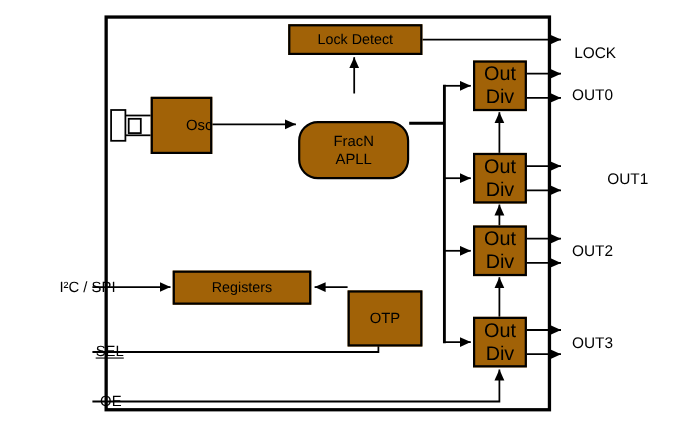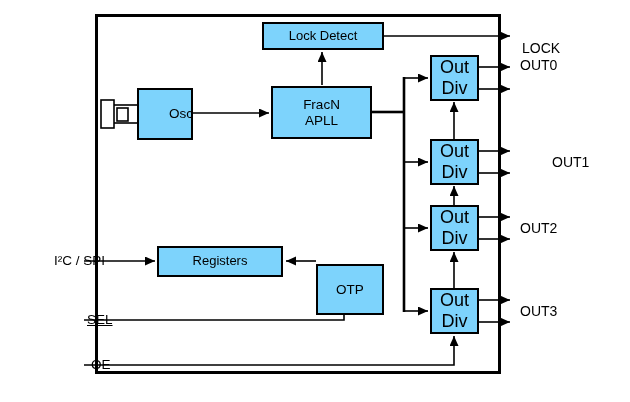--- a/index.html
+++ b/index.html
@@ -6,38 +6,38 @@
   .stage{
     position:relative;width:630px;height:402px;background:#ffffff;
     font-family:"Liberation Sans",sans-serif;color:#000;overflow:hidden;
   }
   .wires{position:absolute;left:0;top:0;}
   .chip{
     position:absolute;left:95px;top:14px;width:406px;height:360px;
     border:3px solid #000;box-sizing:border-box;background:transparent;
   }
   .box{
-    position:absolute;background:#7dd3fc;border:2px solid #000;box-sizing:border-box;
+    position:absolute;background:#a16207;border:2px solid #000;box-sizing:border-box;
     display:flex;flex-direction:column;align-items:center;justify-content:center;
     text-align:center;font-size:13.5px;line-height:1.15;
   }
-  .box.rounded{border-radius:0;}
+  .box.rounded{border-radius:18px;margin-top:24px;}
   .lbl{position:absolute;font-size:14px;line-height:16px;white-space:nowrap;}
   .lbl.small{font-size:13.5px;margin-left:33px;}
   
   .b-lockdetect{left:262px;top:22px;width:122px;height:28px;font-size:13px;}
   .b-osc{left:137px;top:88px;width:56px;height:52px;padding-left:32px;}
   .b-apll{left:271px;top:86px;width:101px;height:53px;}
   .b-registers{left:157px;top:246px;width:126px;height:31px;font-size:13px;}
   .b-otp{left:316px;top:236px;width:68px;height:51px;margin-top:28px;}
   .b-od{left:430px;width:49px;height:46px;font-size:18px;}
   .b-od0{top:55px;} .b-od1{top:139px;} .b-od2{top:205px;} .b-od3{top:288px;}
   
   .l-lock{left:522px;top:40px;}
-  .l-out0{left:520px;top:57px;} .l-out1{left:552px;top:154px;}
+  .l-out0{left:520px;top:78px;} .l-out1{left:552px;top:154px;}
   .l-out2{left:520px;top:220px;} .l-out3{left:520px;top:303px;}
   .l-i2c{left:21px;top:253px;} .l-sel{left:54px;top:312px;text-decoration:underline;} .l-oe{left:58px;top:357px;}
 </style>
 </head>
 <body>
 
 <div class="stage">
 
   <svg class="wires" width="630" height="402" viewBox="0 0 630 402" xmlns="http://www.w3.org/2000/svg">
     <defs>

